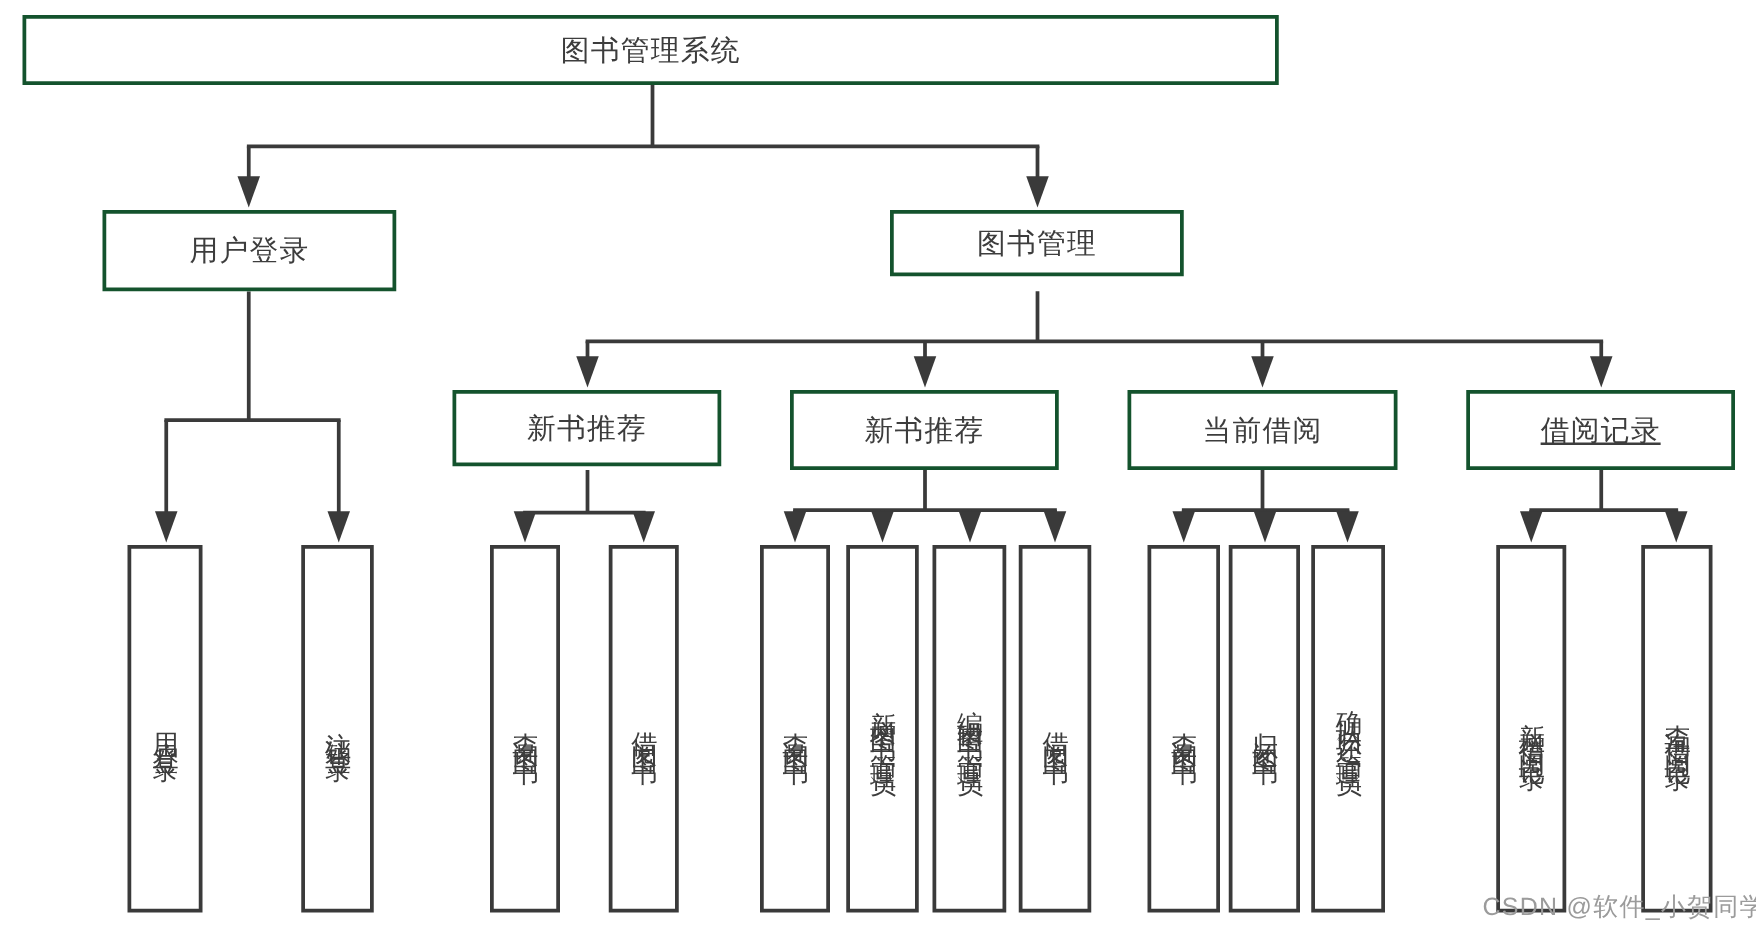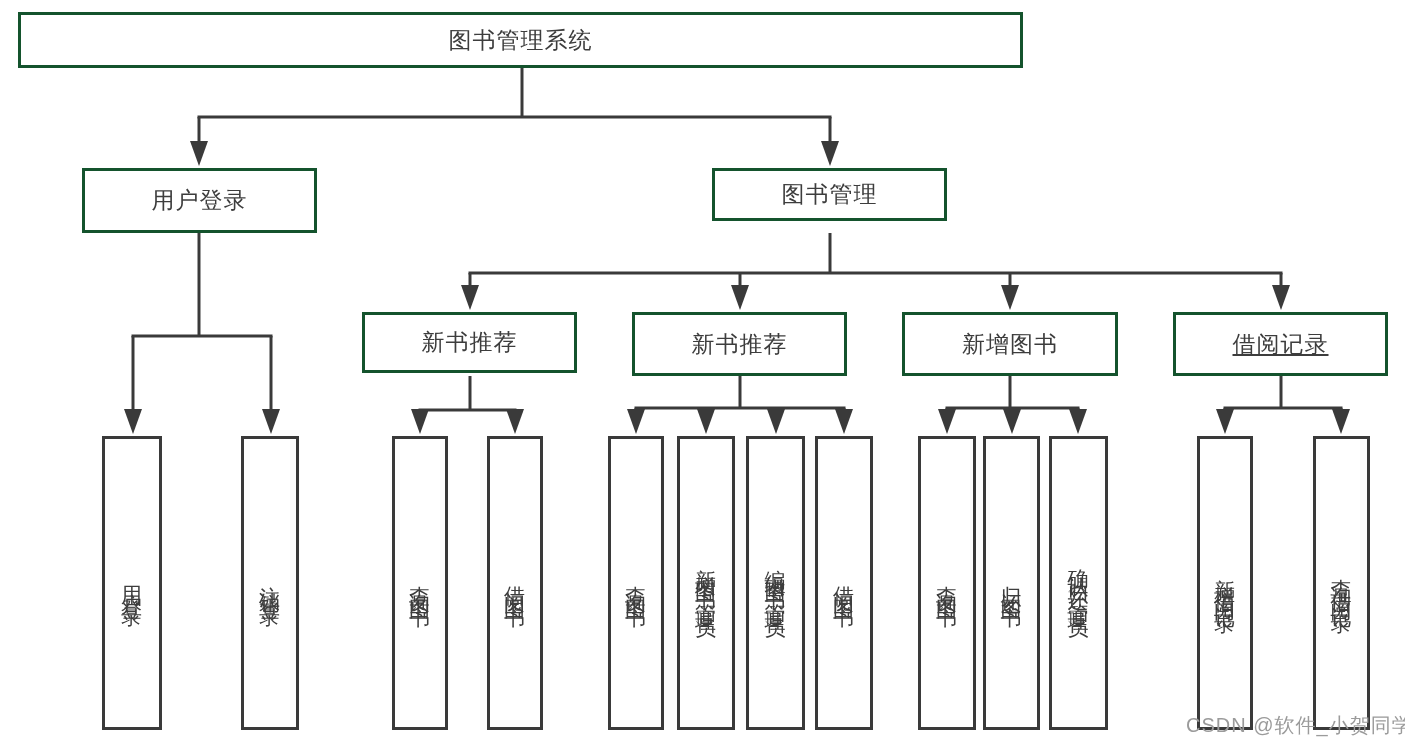--- a/index.html
+++ b/index.html
@@ -131,21 +131,21 @@
     <span>图书管理</span>
   </div>
 
   <div class="box" style="left:362px; top:312px; width:215px; height:61px;">
     <span>新书推荐</span>
   </div>
   <div class="box" style="left:632px; top:312px; width:215px; height:64px;">
     <span>新书推荐</span>
   </div>
   <div class="box" style="left:902px; top:312px; width:216px; height:64px;">
-    <span>新增图书</span>
+    <span>当前借阅</span>
   </div>
   <div class="box" style="left:1173px; top:312px; width:215px; height:64px;text-decoration:underline;">
     <span>借阅记录</span>
   </div>
 
   <div class="leaf" style="left:102px; width:60px;">
     <span class="vtext">用户登录</span>
   </div>
   <div class="leaf" style="left:241px; width:58px;">
     <span class="vtext">注销登录</span>

